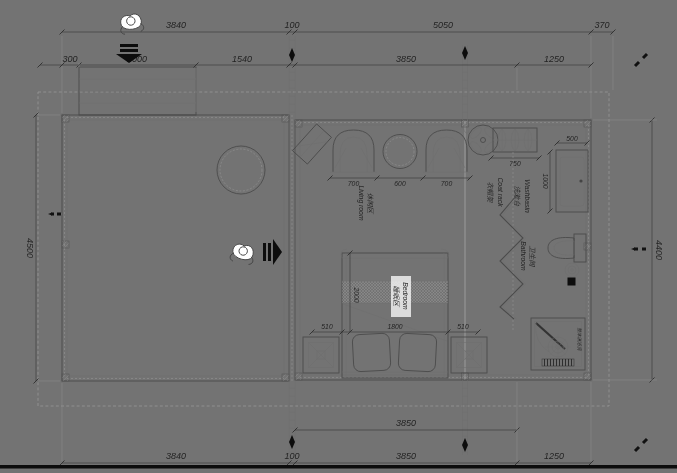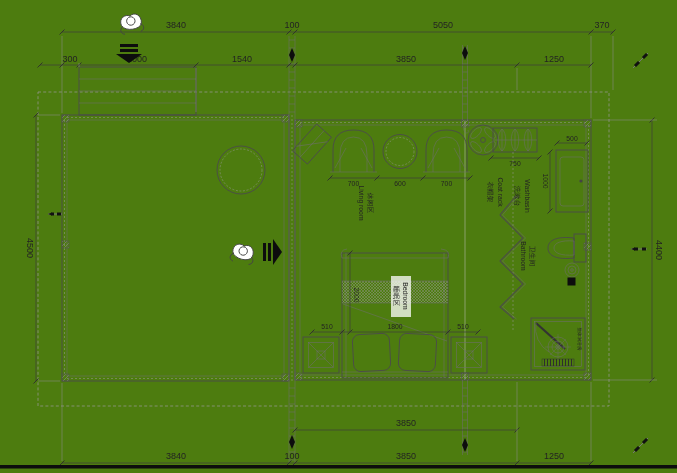--- a/index.html
+++ b/index.html
@@ -1,16 +1,16 @@
 <!DOCTYPE html>
 <html><head>
 <meta charset="utf-8">
 <style>
   html,body{margin:0;padding:0;background:#fff;}
-  .stage{position:relative;width:677px;height:473px;background:#4d7c0f;overflow:hidden;}
+  .stage{position:relative;width:677px;height:473px;background:#737373;overflow:hidden;font-style:italic;}
   svg text{font-family:"Liberation Sans","DejaVu Sans",sans-serif;fill:#232323;}
   .ln{stroke:#4b4b4b;fill:none;stroke-width:0.9;}
   .lnt{stroke:#6e6e6e;fill:none;stroke-width:0.55;}
   .diml{stroke:#3c3c3c;fill:none;stroke-width:0.7;}
   .ext{stroke:#8c8c8c;fill:none;stroke-width:0.55;}
   .dsh{stroke:#9b9b9b;fill:none;stroke-width:0.7;stroke-dasharray:3 2.2;}
   .grid{stroke:#c4c4c4;fill:none;stroke-width:0.5;}
   .tick{stroke:#2e2e2e;fill:none;stroke-width:0.9;}
   .t9{font-size:9px;} .t7{font-size:6.8px;} .t5{font-size:4.6px;}
   .blk{fill:#0d0d0d;}

